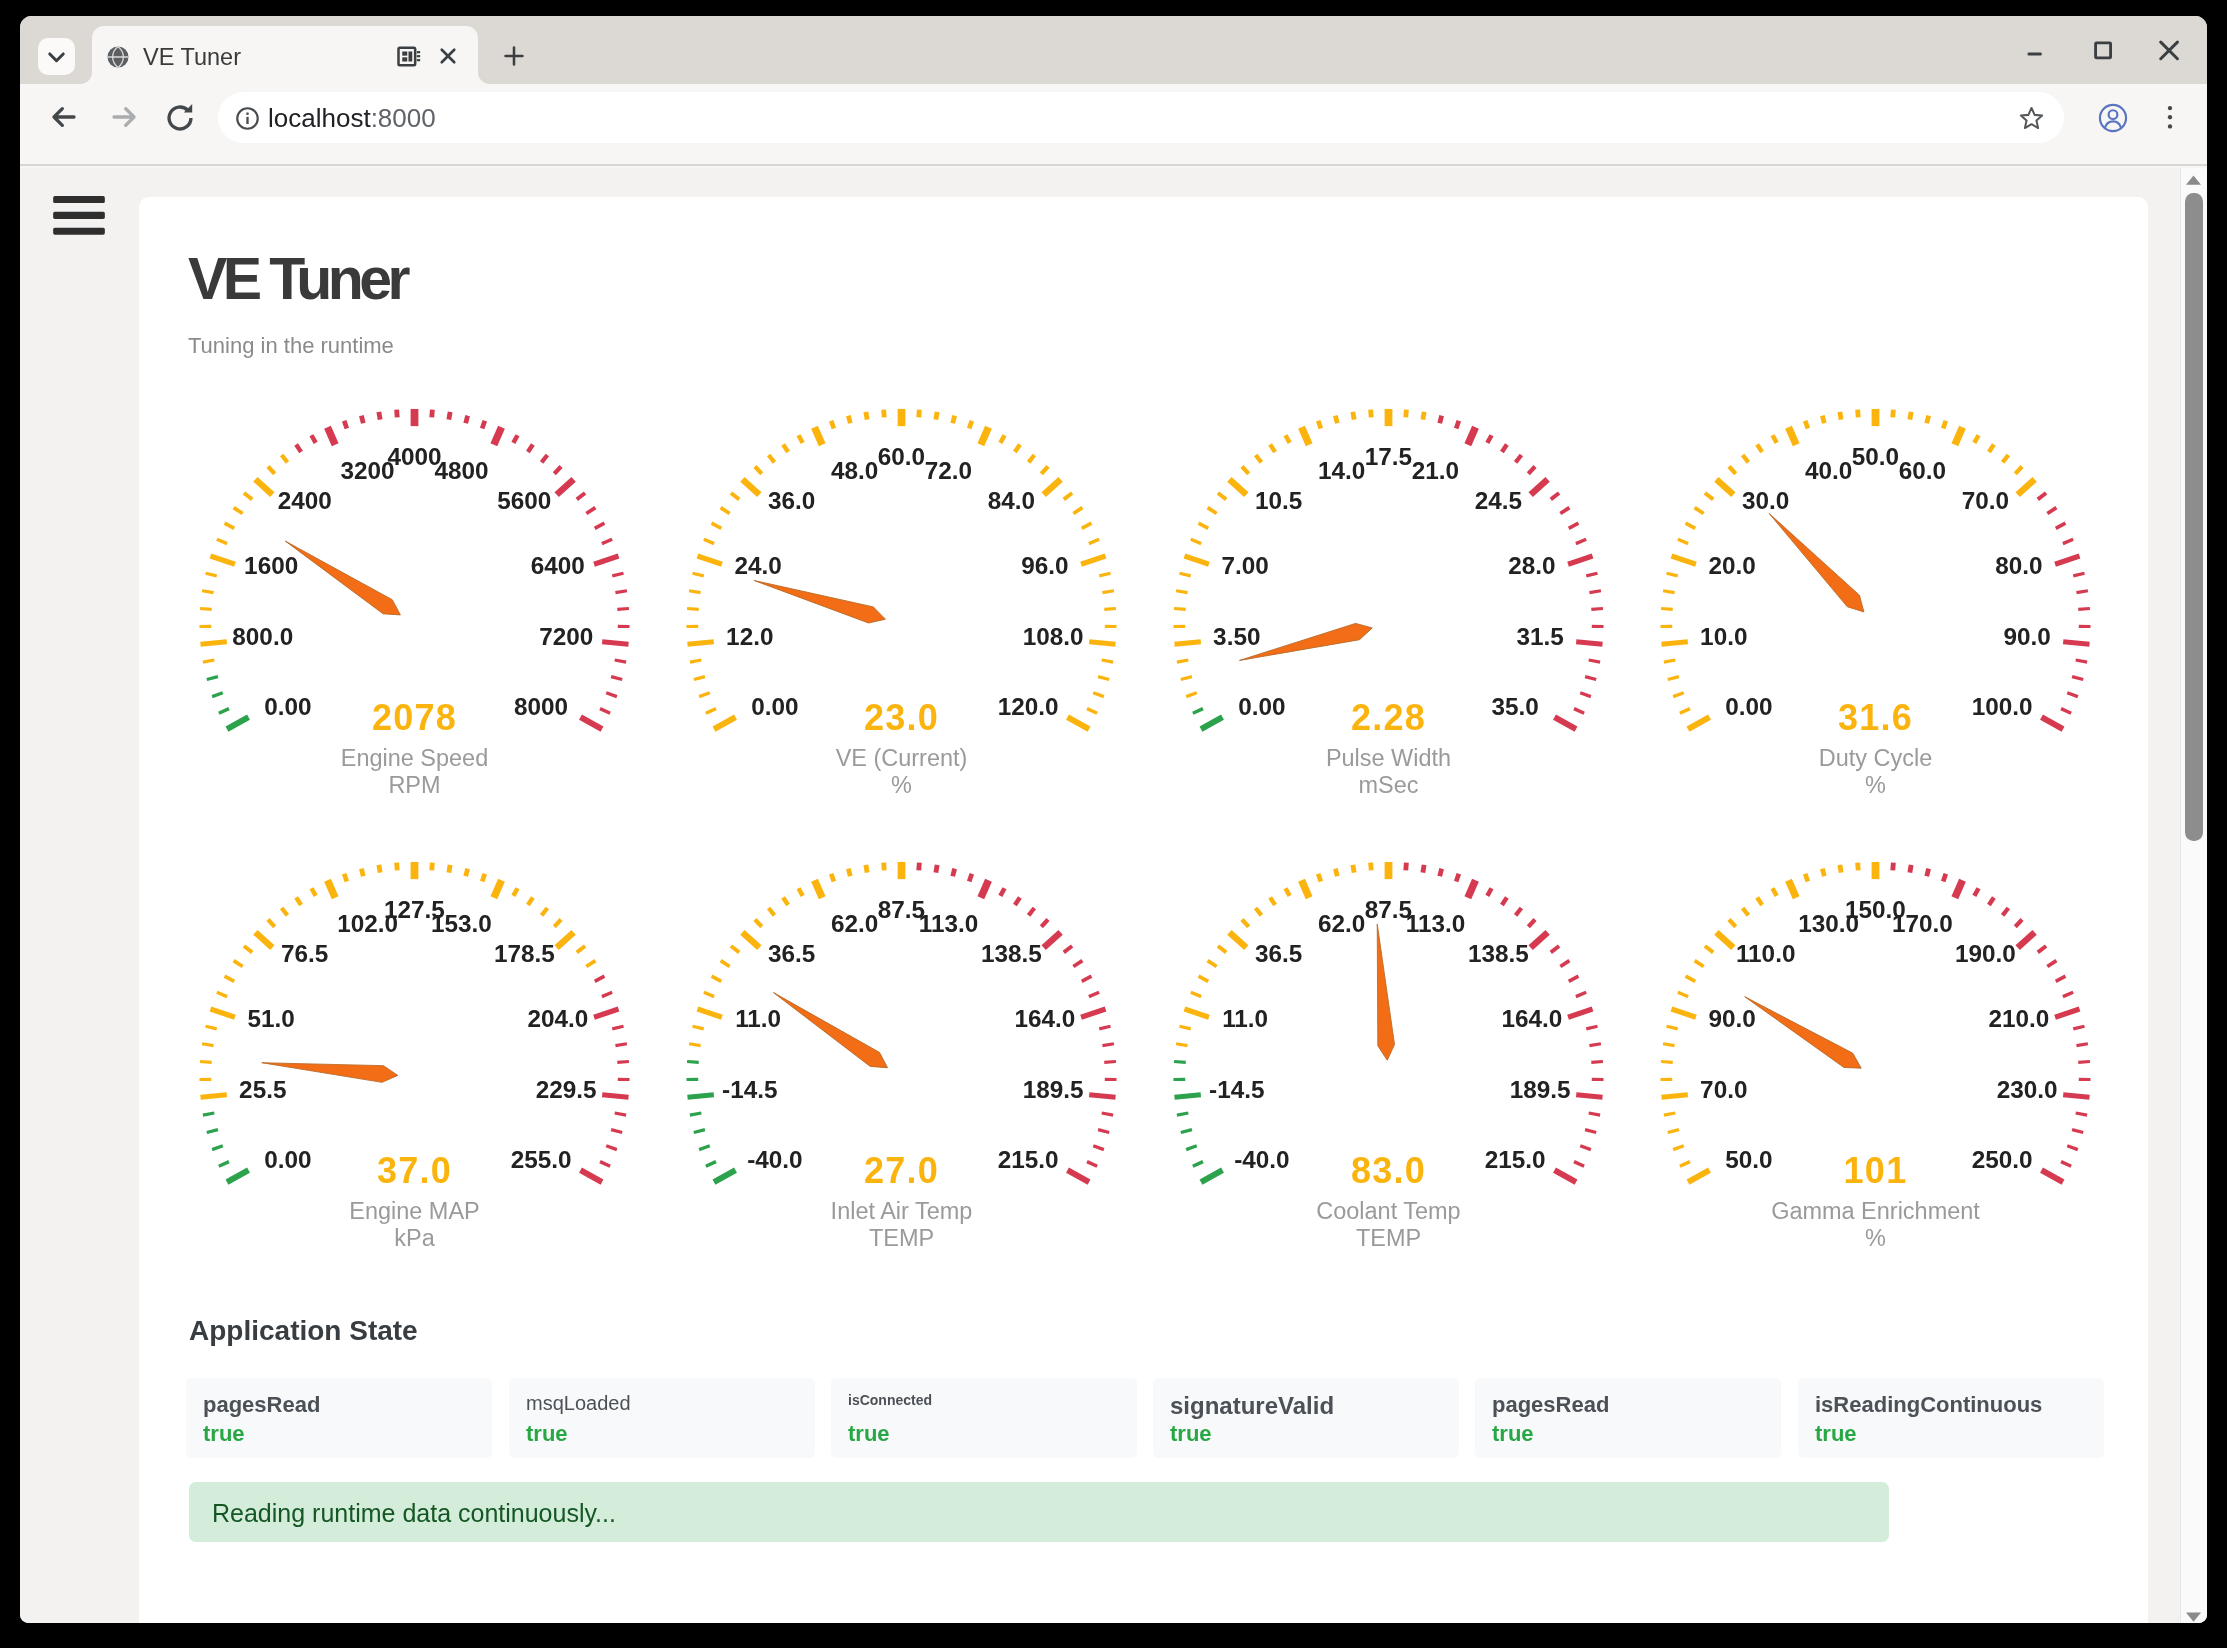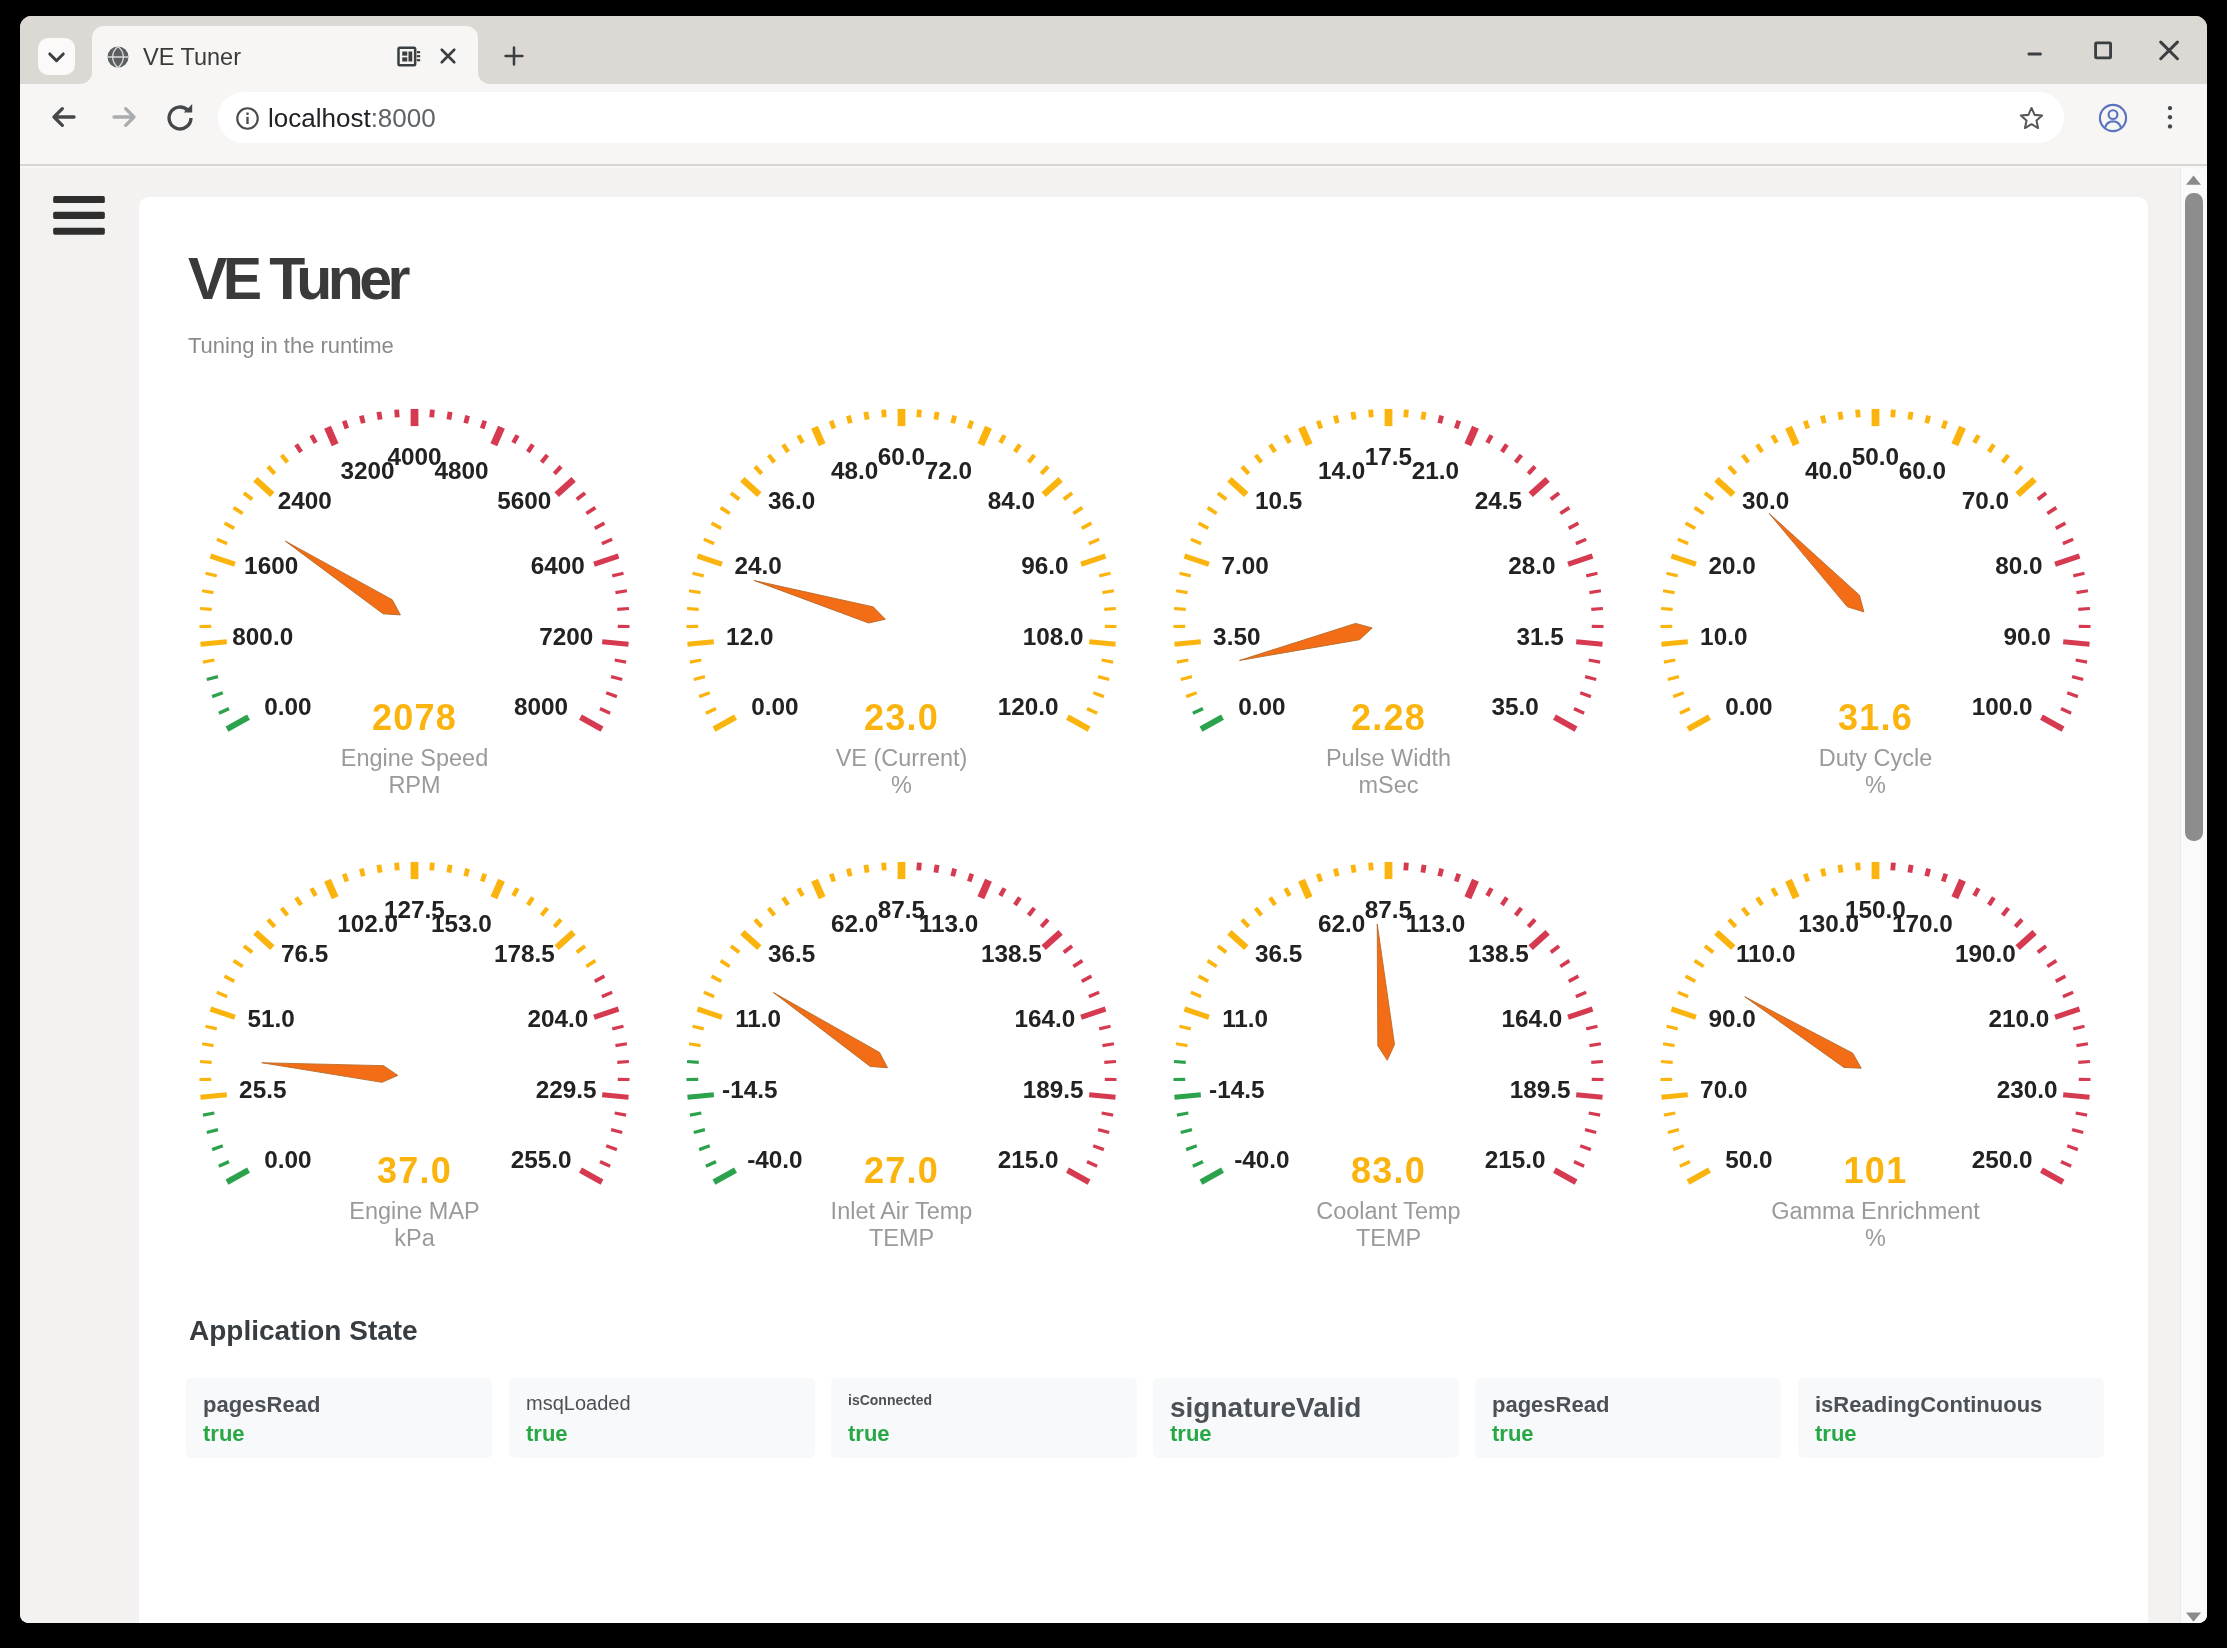--- a/index.html
+++ b/index.html
@@ -687,25 +687,28 @@
     </div>
 <div style="position:absolute;left:509px;top:1378px;width:306px;height:80px;background:#f8f9fa;border-radius:5px">
 <div style="position:absolute;left:17px;top:14.3px;font-size:20px;font-weight:normal;color:#4b5156">msqLoaded</div>
 <div style="position:absolute;left:17px;top:43px;font-size:22px;font-weight:bold;color:#28a745">true</div>
     </div>
 <div style="position:absolute;left:831px;top:1378px;width:306px;height:80px;background:#f8f9fa;border-radius:5px">
 <div style="position:absolute;left:17px;top:14.3px;font-size:14px;font-weight:bold;color:#4b5156">isConnected</div>
 <div style="position:absolute;left:17px;top:43px;font-size:22px;font-weight:bold;color:#28a745">true</div>
     </div>
 <div style="position:absolute;left:1153px;top:1378px;width:306px;height:80px;background:#f8f9fa;border-radius:5px">
-<div style="position:absolute;left:17px;top:14.3px;font-size:28px;font-weight:bold;color:#4b5156">signatureValid</div>
+<div style="position:absolute;left:17px;top:14.3px;font-size:24px;font-weight:bold;color:#4b5156">signatureValid</div>
 <div style="position:absolute;left:17px;top:43px;font-size:22px;font-weight:bold;color:#28a745">true</div>
     </div>
 <div style="position:absolute;left:1475px;top:1378px;width:306px;height:80px;background:#f8f9fa;border-radius:5px">
 <div style="position:absolute;left:17px;top:14.3px;font-size:22px;font-weight:bold;color:#4b5156">pagesRead</div>
 <div style="position:absolute;left:17px;top:43px;font-size:22px;font-weight:bold;color:#28a745">true</div>
     </div>
 <div style="position:absolute;left:1798px;top:1378px;width:306px;height:80px;background:#f8f9fa;border-radius:5px">
 <div style="position:absolute;left:17px;top:14.3px;font-size:22px;font-weight:bold;color:#4b5156">isReadingContinuous</div>
 <div style="position:absolute;left:17px;top:43px;font-size:22px;font-weight:bold;color:#28a745">true</div>
     </div>
+  <div class="abs" style="left:189px;top:1482px;width:1700px;height:60px;background:#d4edda;border-radius:6.7px">
+    <div class="abs" style="left:23px;top:17px;font-size:25px;font-weight:500;color:#155724">Reading runtime data continuously...</div>
+  </div>
 </div>
 
 
 </body></html>

